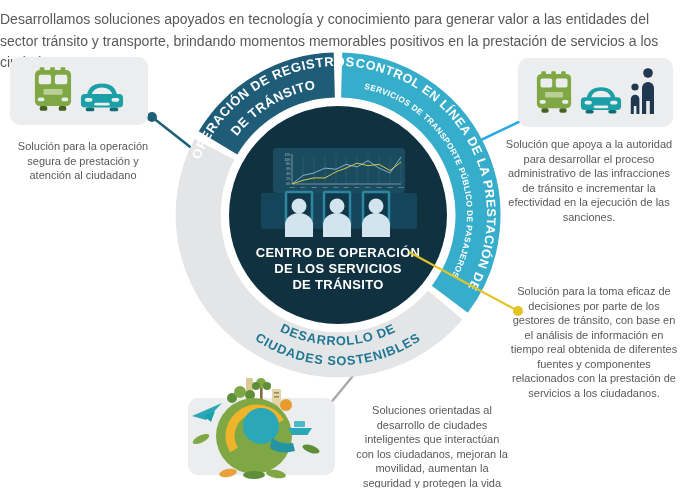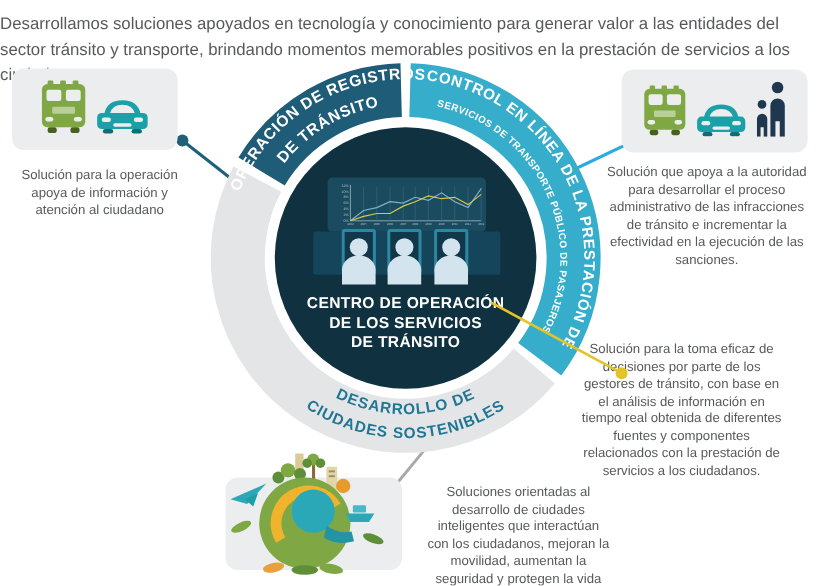--- a/index.html
+++ b/index.html
@@ -9,21 +9,21 @@
   .intro{top:9px;left:0;width:668px;font-size:14px;line-height:1.55;color:#58595B;}
   .icon-box{background:#ECEDEE;border-radius:10px;display:flex;align-items:flex-end;
             justify-content:center;gap:8px;}
   .box-left{top:57px;left:10px;width:138px;height:68px;padding-bottom:0;}
   .box-right{top:58px;left:518px;width:155px;height:69px;}
   .box-city{top:398px;left:188px;width:147px;height:77px;}
   .icon-box svg{margin-bottom:13px;}
   .callout{font-size:11px;line-height:1.32;text-align:center;color:#58595B;}
   .co-left{top:139px;left:7px;width:152px;}
   .co-right1{top:137px;left:505px;width:168px;}
-  .co-right2{top:284px;left:484px;width:168px;}
+  .co-right2{top:284px;left:510px;width:168px;}
   .co-bottom{top:403px;left:356px;width:152px;}
   svg text{font-family:"Liberation Sans","DejaVu Sans",sans-serif;}
   .seg-label{fill:#ffffff;font-weight:bold;font-size:13px;letter-spacing:0.6px;}
   .seg-label-big{fill:#ffffff;font-weight:bold;font-size:12.6px;letter-spacing:0.6px;}
   .seg-label-sm{fill:#ffffff;font-weight:bold;font-size:8.2px;letter-spacing:0.4px;}
   .seg-label-gray{fill:#1F7795;font-weight:bold;font-size:12.8px;letter-spacing:0.8px;}
   .center-title{fill:#ffffff;font-weight:bold;font-size:13px;letter-spacing:0.3px;}
   .chart-lbl{fill:#AFC4CD;font-size:3px;}
   .chart-lbl-x{fill:#AFC4CD;font-size:2.3px;}
   .z1{z-index:1;} .z2{z-index:2;} .z3{z-index:3;}
@@ -153,21 +153,21 @@
     <path d="M7 16 Q9 3 23 3 Q37 3 39 16 Z" fill="#1BA0A8"></path>
     <path d="M12 15 Q14 7 23 7 Q32 7 34 15 Z" fill="#ECEDEE"></path>
     <rect x="1" y="14" width="44" height="14" rx="4" fill="#1BA0A8"></rect>
     <rect x="5" y="18" width="8" height="4" rx="2" fill="#ECEDEE"></rect>
       <rect x="33" y="18" width="8" height="4" rx="2" fill="#ECEDEE"></rect>
     <rect x="15" y="23" width="16" height="3" rx="1.5" fill="#ECEDEE"></rect>
     <rect x="6" y="28" width="9" height="4" rx="2" fill="#0E6E74"></rect>
       <rect x="31" y="28" width="9" height="4" rx="2" fill="#0E6E74"></rect>
   </svg>
 </div>
-<div class="abs callout co-left">Solución para la operación apoya de información y atención al ciudadano</div>
+<div class="abs callout co-left">Solución para la operación segura de prestación y atención al ciudadano</div>
 
 <div class="abs icon-box box-right z2">
   <svg width="36" height="44" viewBox="0 0 40 46">
     <rect x="6" y="0" width="5" height="4" rx="1" fill="#7FA844"></rect>
       <rect x="17" y="0" width="5" height="4" rx="1" fill="#7FA844"></rect>
       <rect x="28" y="0" width="5" height="4" rx="1" fill="#7FA844"></rect>
     <rect x="1" y="3" width="38" height="38" rx="5" fill="#7FA844"></rect>
     <rect x="5" y="8" width="13" height="10" rx="2" fill="#ECEDEE"></rect>
       <rect x="22" y="8" width="13" height="10" rx="2" fill="#ECEDEE"></rect>
     <rect x="10" y="23" width="20" height="6" rx="1" fill="#ffffff" opacity="0.45"></rect>

